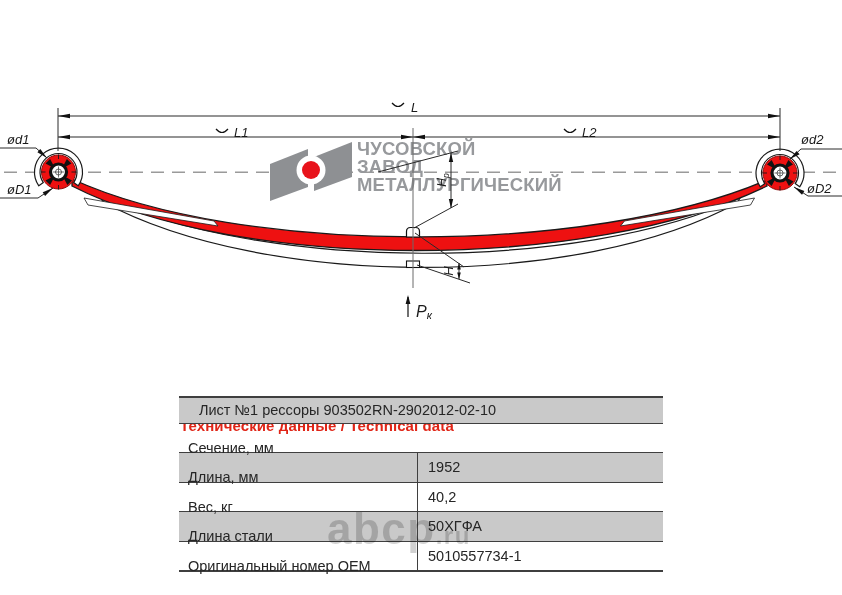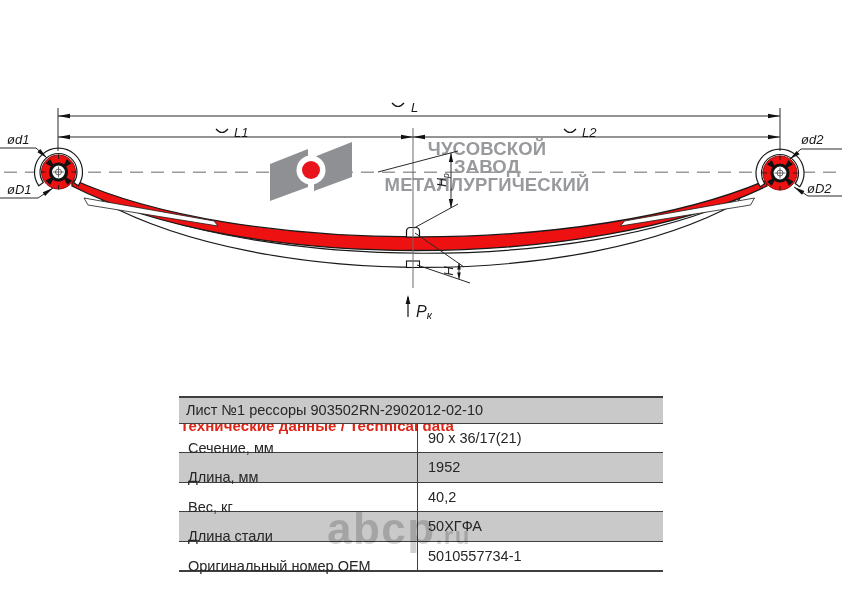--- a/index.html
+++ b/index.html
@@ -2,38 +2,38 @@
 <html><head>
 <meta charset="utf-8">
 <style>
   html,body{margin:0;padding:0;background:#fff;}
   .canvas{position:relative;width:842px;height:595px;background:#ffffff;overflow:hidden;
           font-family:"Liberation Sans",sans-serif;}
   .layer{position:absolute;left:0;top:0;}
   
   .logo-wrap{position:absolute;left:267px;top:139px;display:flex;align-items:flex-start;z-index:1;}
   .logo-text{position:absolute;left:90px;top:1px;width:260px;color:#97999c;font-weight:bold;
-             font-size:18.5px;line-height:18px;letter-spacing:0.2px;white-space:nowrap;text-align:center;}
+             font-size:18.5px;line-height:18px;letter-spacing:0.2px;white-space:nowrap;}
   
   .svg-base{z-index:0;}
   .svg-dims{z-index:2;}
   
   .tech-title{position:absolute;left:180px;top:369px;font-size:15px;font-weight:bold;
               color:#e02517;letter-spacing:0.1px;z-index:3;margin-top:48px;}
   .tech-table{position:absolute;left:179px;top:396px;width:484px;z-index:3;
               border-top:2px solid #3f3f3f;border-bottom:2px solid #3f3f3f;
               font-size:14.5px;color:#262626;}
   .t-row{display:flex;height:28.5px;align-items:stretch;border-bottom:1.7px solid #3f3f3f;}
   .t-row:last-child{border-bottom:none;text-align:center;}
   .t-row.first{height:24.5px;}
   .t-row.gray{background:#c9c9c9;}
   .t-cell{display:flex;align-items:center;}
   .c1{width:229px;padding-left:9px;margin-top:20px;}
   .c2{flex:1;padding-left:10px;border-left:1.6px solid #3f3f3f;}
-  .cfull{flex:1;padding-left:7px;}
+  .cfull{flex:1;padding-left:20px;}
   
   .watermark{position:absolute;left:327px;top:483px;display:flex;align-items:flex-end;
              color:rgba(0,0,0,0.18);font-weight:bold;letter-spacing:1.5px;z-index:6;
              pointer-events:none;}
   .wm-main{font-size:44px;line-height:40px;}
   .wm-suffix{font-size:24px;line-height:26px;margin-top:40px;}
   text{fill:#1a1a1a;}
   .dimtxt{font-style:italic;font-size:13px;}
 </style>
 </head>
@@ -181,21 +181,20 @@
   </svg>
 
   <div class="tech-title">Технические данные / Technical data</div>
 
   <div class="tech-table">
     <div class="t-row first gray">
       <div class="t-cell cfull">Лист №1 рессоры 903502RN-2902012-02-10</div>
     </div>
     <div class="t-row">
       <div class="t-cell c1">Сечение, мм</div>
-      <div class="t-cell c2">90 x 36/17(21)</div>
     </div>
     <div class="t-row gray">
       <div class="t-cell c1">Длина, мм</div>
       <div class="t-cell c2">1952</div>
     </div>
     <div class="t-row">
       <div class="t-cell c1">Вес, кг</div>
       <div class="t-cell c2">40,2</div>
     </div>
     <div class="t-row gray">

